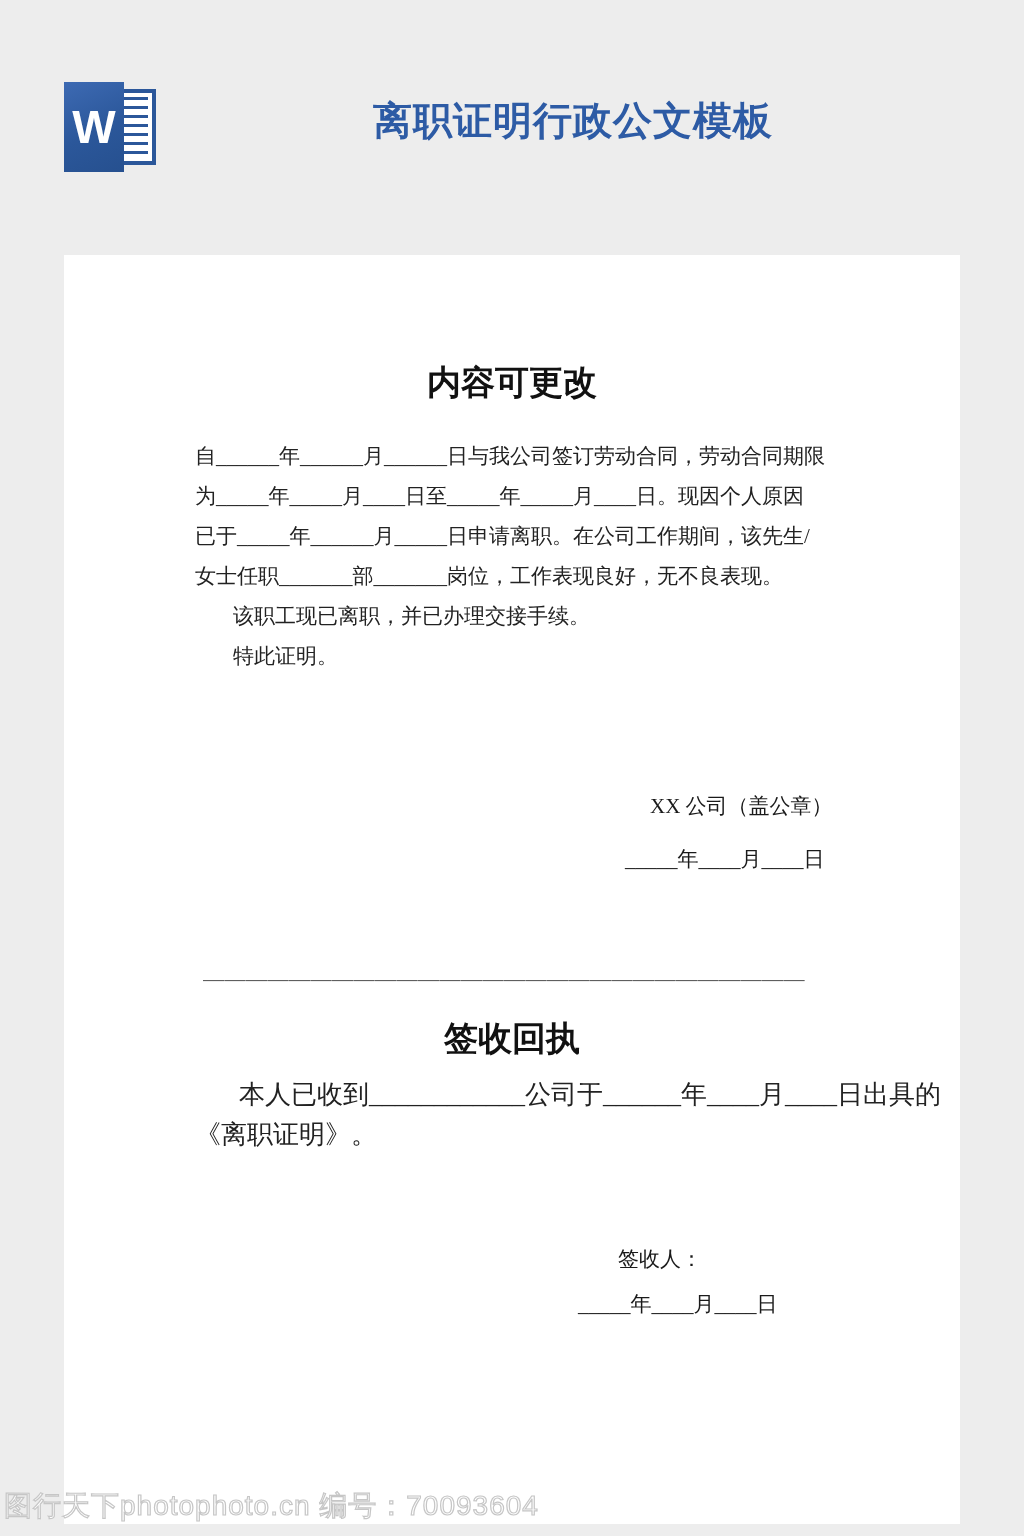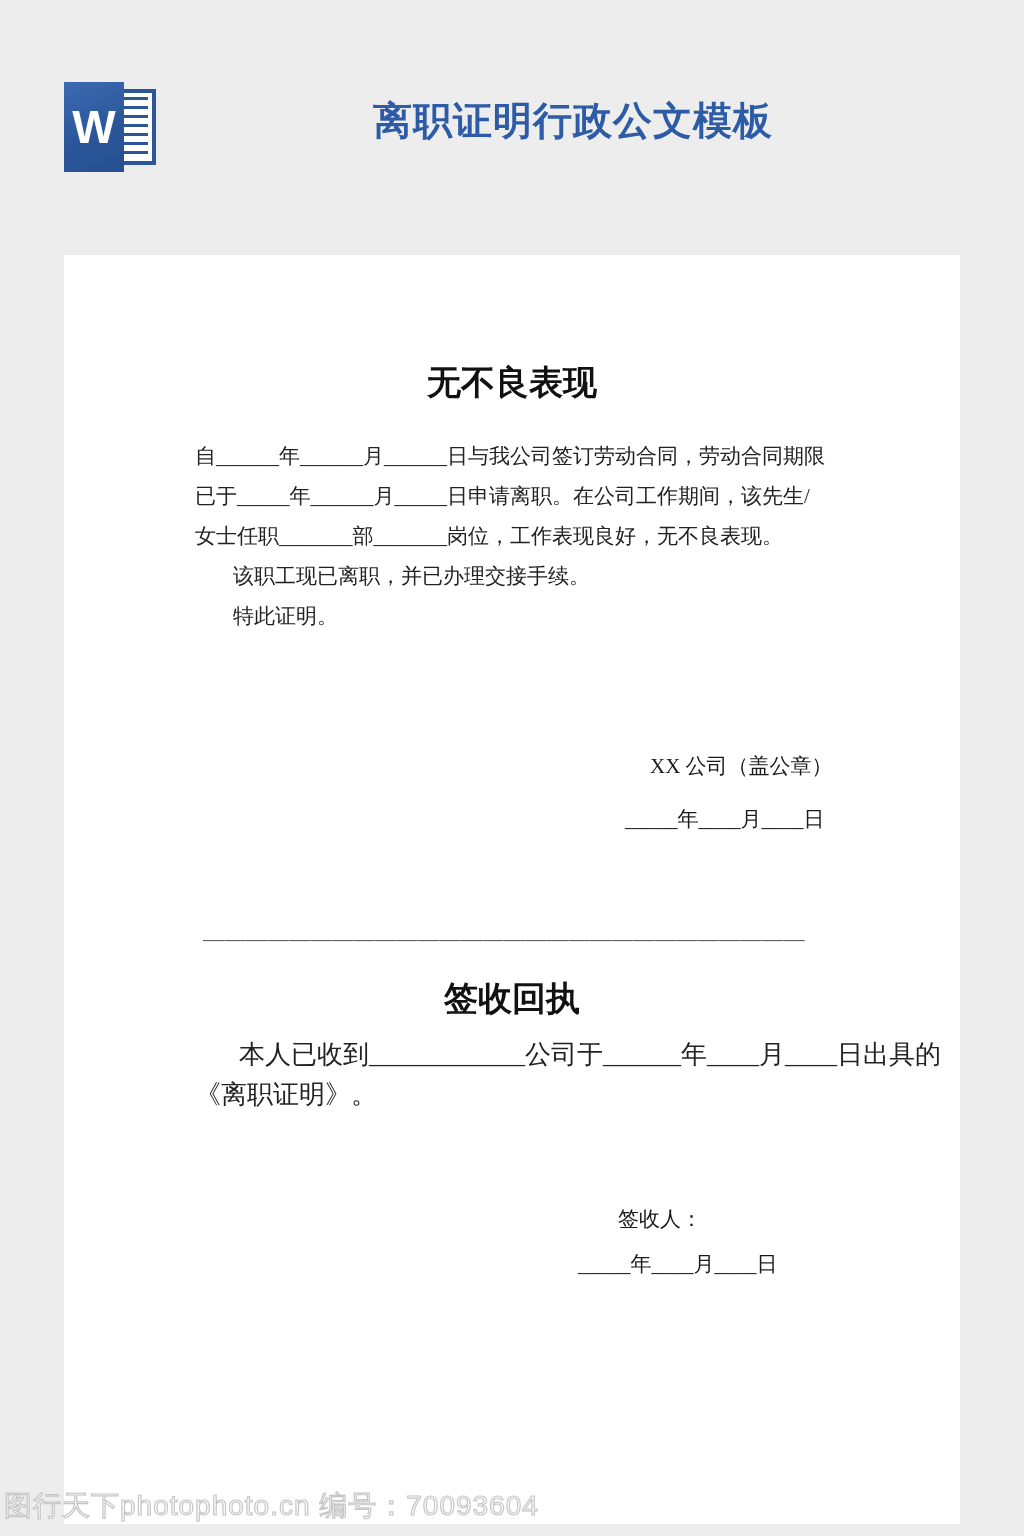--- a/index.html
+++ b/index.html
@@ -92,24 +92,25 @@
     <div class="w-square">
       <span>W</span>
     </div>
   </div>
   <div class="header-text">
     <div class="header-title">离职证明行政公文模板</div>
   </div>
 </div>
 
 <div class="page">
-  <h1 class="cert-title">无不良表现</h1>
+  <h1 class="cert-title">内容可更改</h1>
 
   <div class="body-text">
     <div class="line">自______年______月______日与我公司签订劳动合同，劳动合同期限</div>
+    <div class="line">为_____年_____月____日至_____年_____月____日。现因个人原因</div>
     <div class="line">已于_____年______月_____日申请离职。在公司工作期间，该先生/</div>
     <div class="line">女士任职_______部_______岗位，工作表现良好，无不良表现。</div>
     <div class="line indent-para">该职工现已离职，并已办理交接手续。</div>
     <div class="line indent-para">特此证明。</div>
   </div>
 
   <div class="company-line">XX 公司（盖公章）</div>
   <div class="company-date">_____年____月____日</div>
 
   <div class="divider">————————————————————————————</div>

